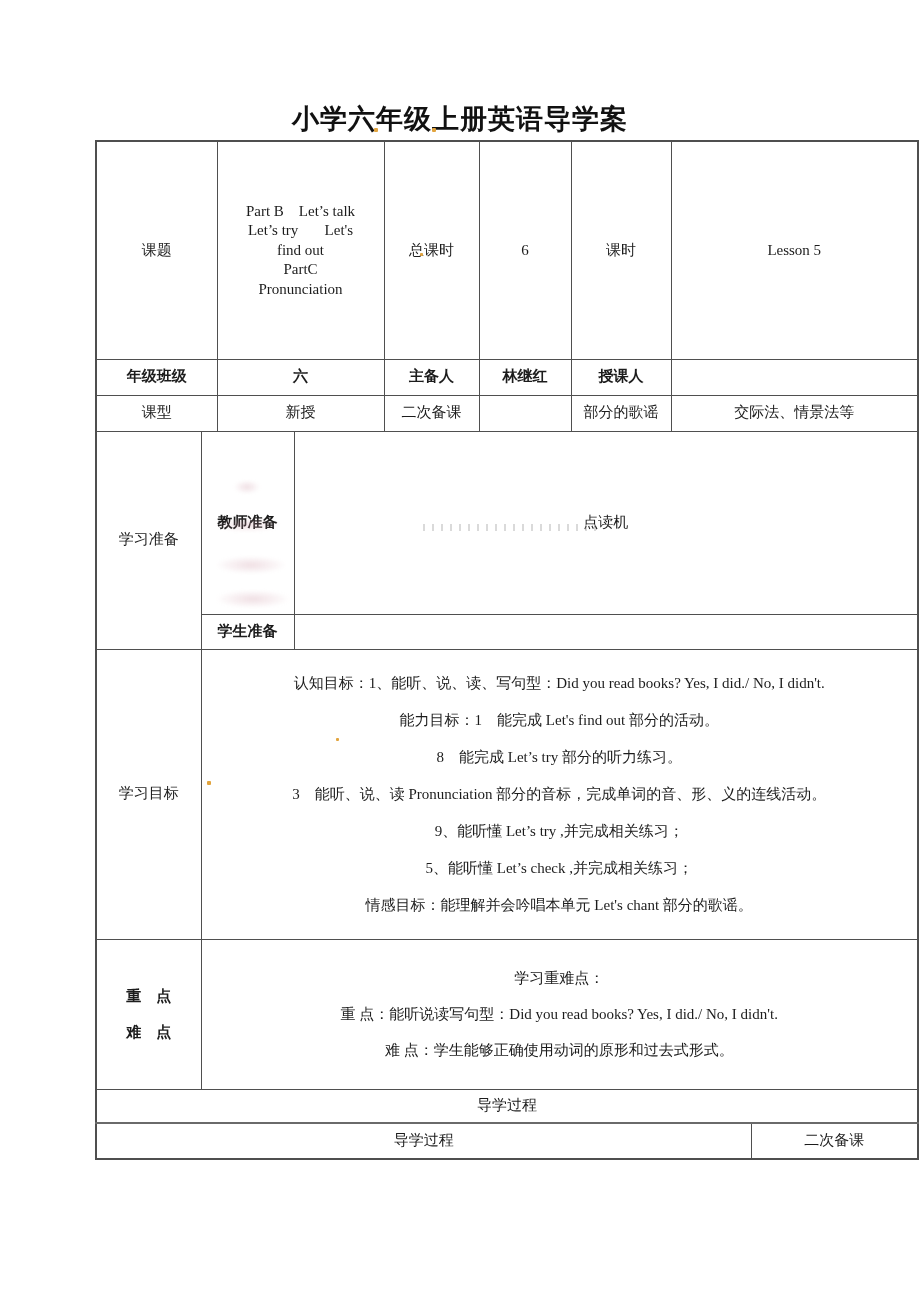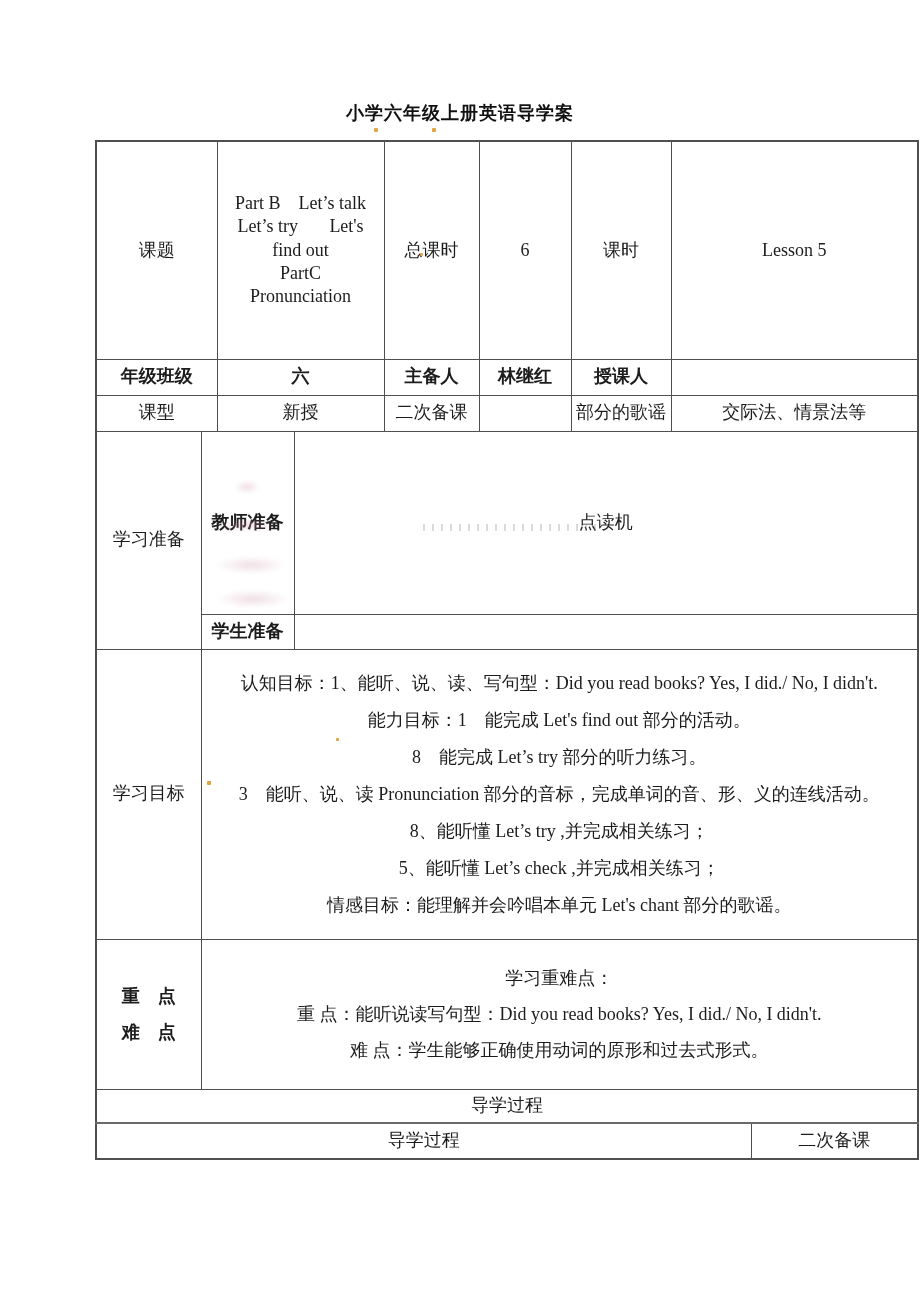--- a/index.html
+++ b/index.html
@@ -12,37 +12,37 @@
     color: #1c1c1c;
     overflow: hidden;
   }
   .title {
     position: absolute;
     top: 101px;
     left: 0;
     width: 100%;
     margin: 0;
     text-align: center;
-    font-size: 18px;
+    font-size: 27px;
     font-weight: bold;
     letter-spacing: 1px;
     color: #111;
   }
   table.lesson {
     position: absolute;
     top: 140px;
     left: 95px;
     width: 822px;
     border-collapse: collapse;
     table-layout: fixed;
     border: 2px solid #4f4f4f;
   }
   table.lesson td {
     border: 1px solid #4f4f4f;
-    font-size: 18px;
+    font-size: 15px;
     line-height: 1.3;
     vertical-align: middle;
     text-align: center;
     padding: 0;
     overflow: hidden;
     word-break: break-word;
   }
   tr.r1  { height: 218px; }
   tr.r2  { height: 36px; font-weight: bold; }
   tr.r3  { height: 36px; }
@@ -195,21 +195,21 @@
       <td colspan="6" class="prep-content"></td>
     </tr>
 
     <tr class="r5">
       <td>学习目标</td>
       <td colspan="8" class="top-left goals-cell">
         <div class="line">认知目标：1、能听、说、读、写句型：Did you read books? Yes, I did./ No, I didn't.</div>
         <div class="line">能力目标：1　能完成 Let's find out 部分的活动。</div>
         <div class="line">8　能完成 Let’s try  部分的听力练习。</div>
         <div class="line">3　能听、说、读 Pronunciation 部分的音标，完成单词的音、形、义的连线活动。</div>
-        <div class="line">8、能听懂 Let’s try ,并完成相关练习；</div>
+        <div class="line">9、能听懂 Let’s try ,并完成相关练习；</div>
         <div class="line">5、能听懂 Let’s check ,并完成相关练习；</div>
         <div class="line">情感目标：能理解并会吟唱本单元 Let's chant 部分的歌谣。</div>
       </td>
     </tr>
 
     <tr class="r6">
       <td class="points-label">
         <div class="line">重　点</div>
         <div class="line">难　点</div>
       </td>

